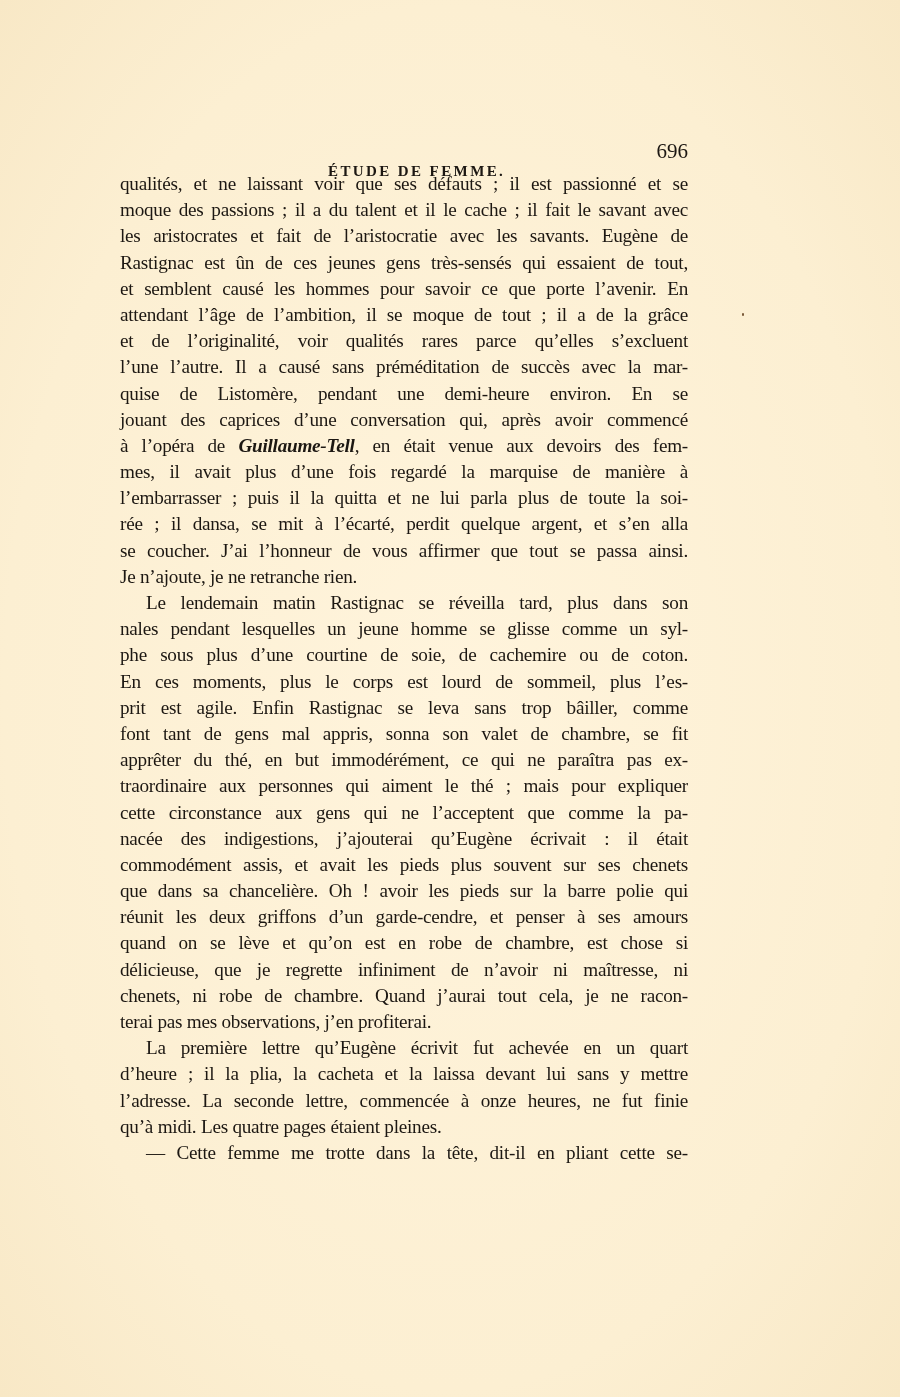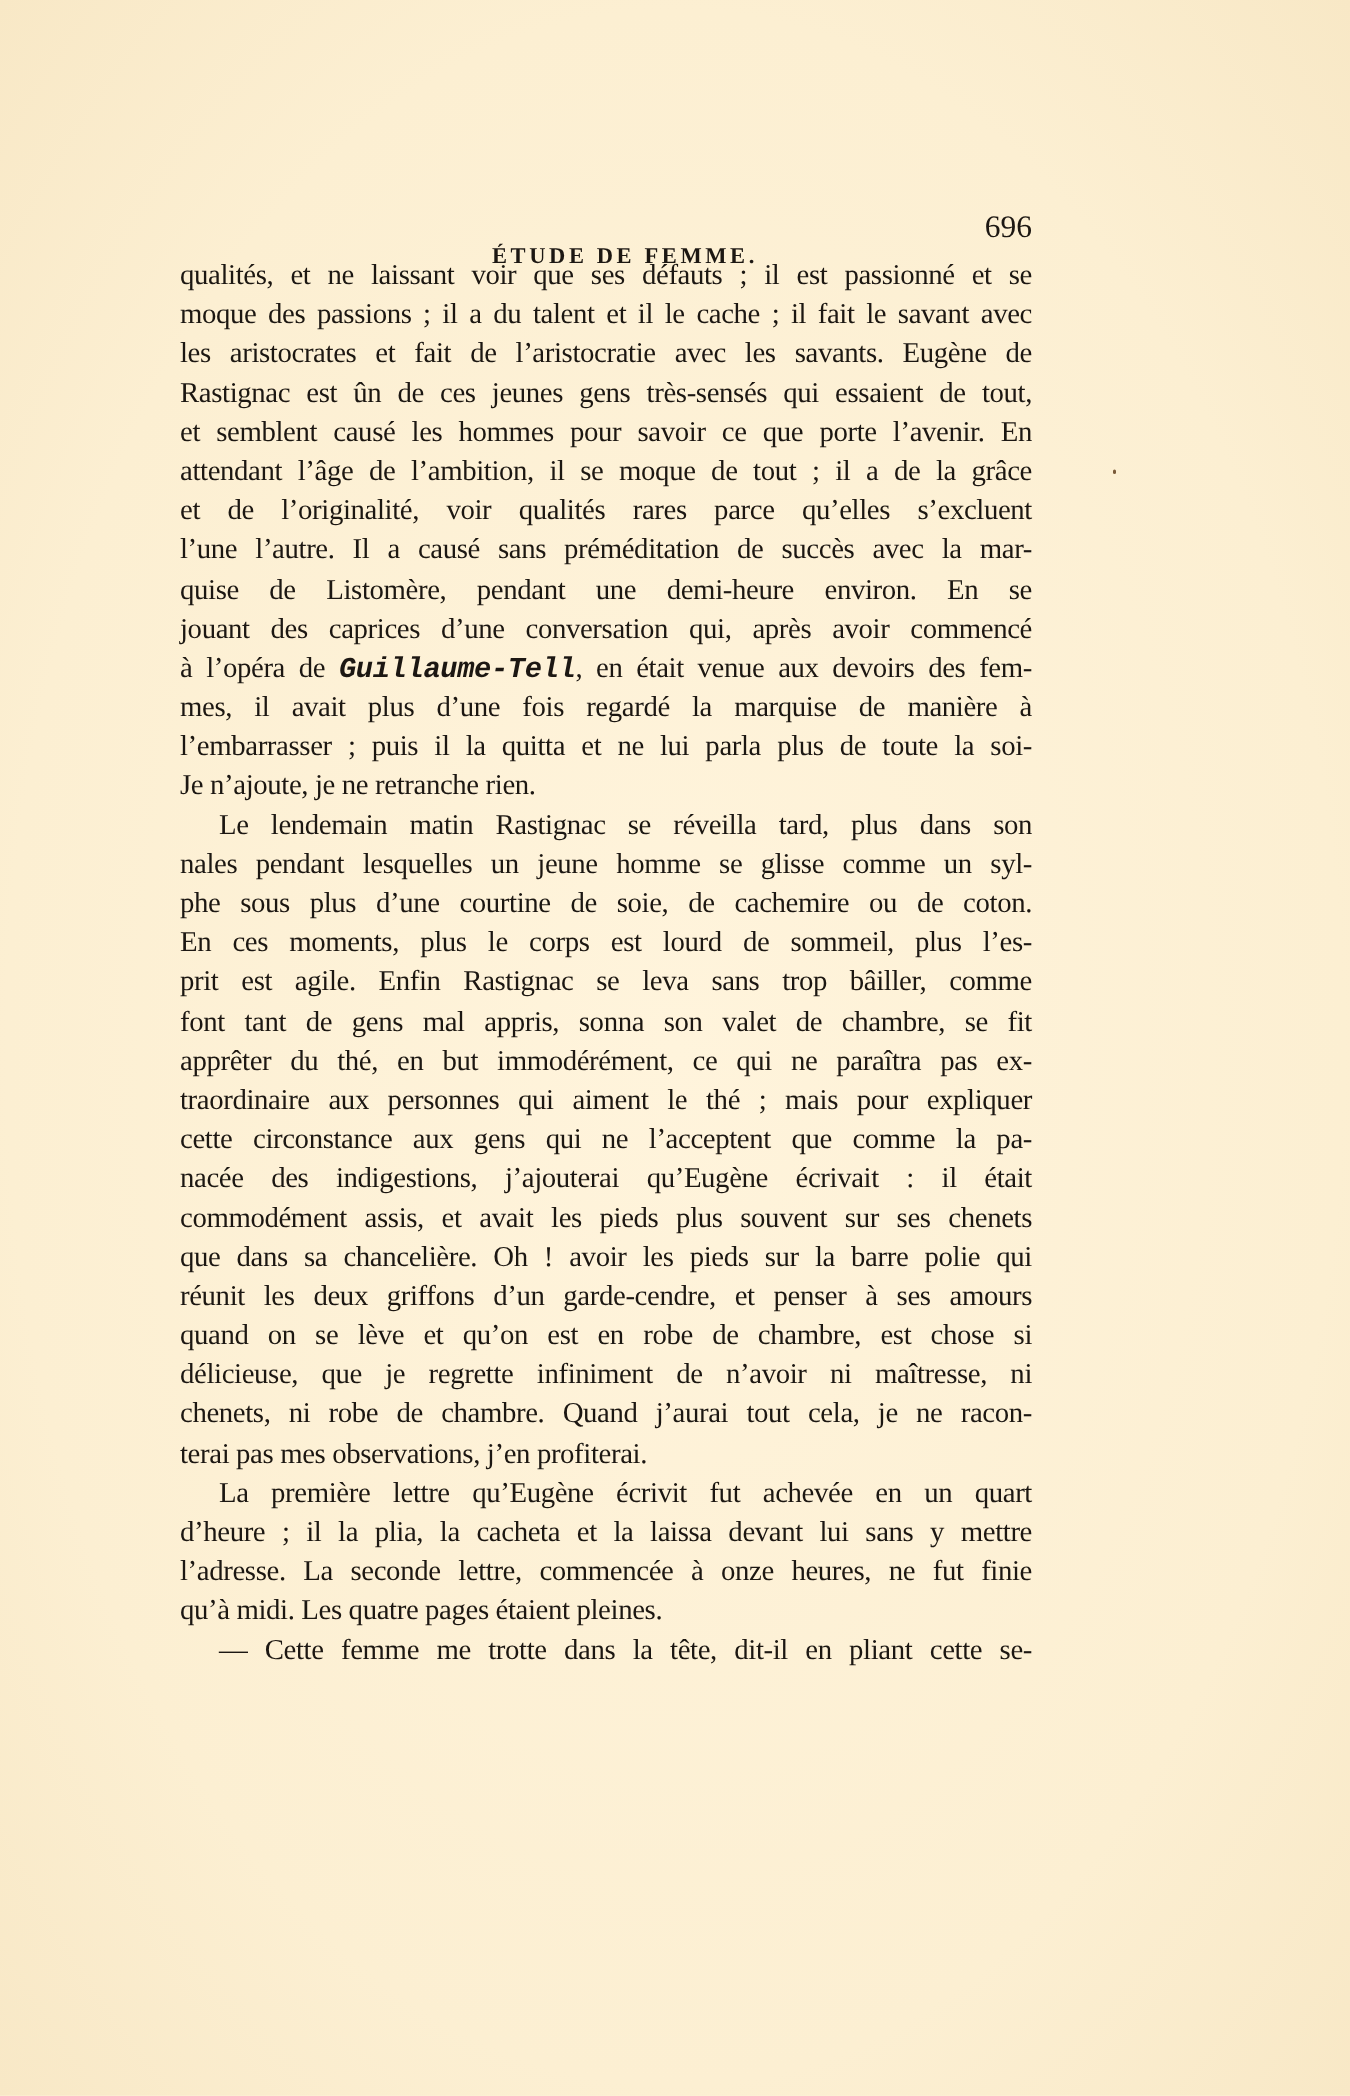--- a/index.html
+++ b/index.html
@@ -27,21 +27,21 @@
     position: absolute; top: 171px; left: 120px; width: 568px;
   }
   .line {
     height: 26.2px; line-height: 26.2px;
     font-size: 19.2px; white-space: nowrap;
     text-align: justify; text-align-last: justify;
     letter-spacing: -0.25px;
   }
   .line.last { text-align-last: left; }
   .line.indent { padding-left: 26px; }
-  .ital { font-style: italic; font-weight: bold; font-family: Liberation Mono, monospace; }
+  .ital { font-style: italic; font-weight: bold; }
   .speck { position: absolute; width: 2px; height: 3px; background: #7a5a3a; border-radius: 1px; }
 </style>
 </head>
 <body>
 
 <div>
   <div class="header">
     <span class="running-title">ÉTUDE DE FEMME.</span>
     <span class="page-number">696</span>
   </div>
@@ -54,20 +54,22 @@
         <div class="line">Rastignac est ûn de ces jeunes gens très-sensés qui essaient de tout,</div>
         <div class="line">et semblent causé les hommes pour savoir ce que porte l’avenir. En</div>
         <div class="line">attendant l’âge de l’ambition, il se moque de tout ; il a de la grâce</div>
         <div class="line">et de l’originalité, voir qualités rares parce qu’elles s’excluent</div>
         <div class="line">l’une l’autre. Il a causé sans préméditation de succès avec la mar-</div>
         <div class="line">quise de Listomère, pendant une demi-heure environ. En se</div>
         <div class="line">jouant des caprices d’une conversation qui, après avoir commencé</div>
         <div class="line"><span>à l’opéra de </span><span class="ital">Guillaume-Tell</span><span>, en était venue aux devoirs des fem-</span></div>
         <div class="line">mes, il avait plus d’une fois regardé la marquise de manière à</div>
         <div class="line">l’embarrasser ; puis il la quitta et ne lui parla plus de toute la soi-</div>
+        <div class="line">rée ; il dansa, se mit à l’écarté, perdit quelque argent, et s’en alla</div>
+        <div class="line">se coucher. J’ai l’honneur de vous affirmer que tout se passa ainsi.</div>
         <div class="line last">Je n’ajoute, je ne retranche rien.</div>
       </div>
       <div>
         <div class="line indent">Le lendemain matin Rastignac se réveilla tard, plus dans son</div>
         <div class="line">nales pendant lesquelles un jeune homme se glisse comme un syl-</div>
         <div class="line">phe sous plus d’une courtine de soie, de cachemire ou de coton.</div>
         <div class="line">En ces moments, plus le corps est lourd de sommeil, plus l’es-</div>
         <div class="line">prit est agile. Enfin Rastignac se leva sans trop bâiller, comme</div>
         <div class="line">font tant de gens mal appris, sonna son valet de chambre, se fit</div>
         <div class="line">apprêter du thé, en but immodérément, ce qui ne paraîtra pas ex-</div>

